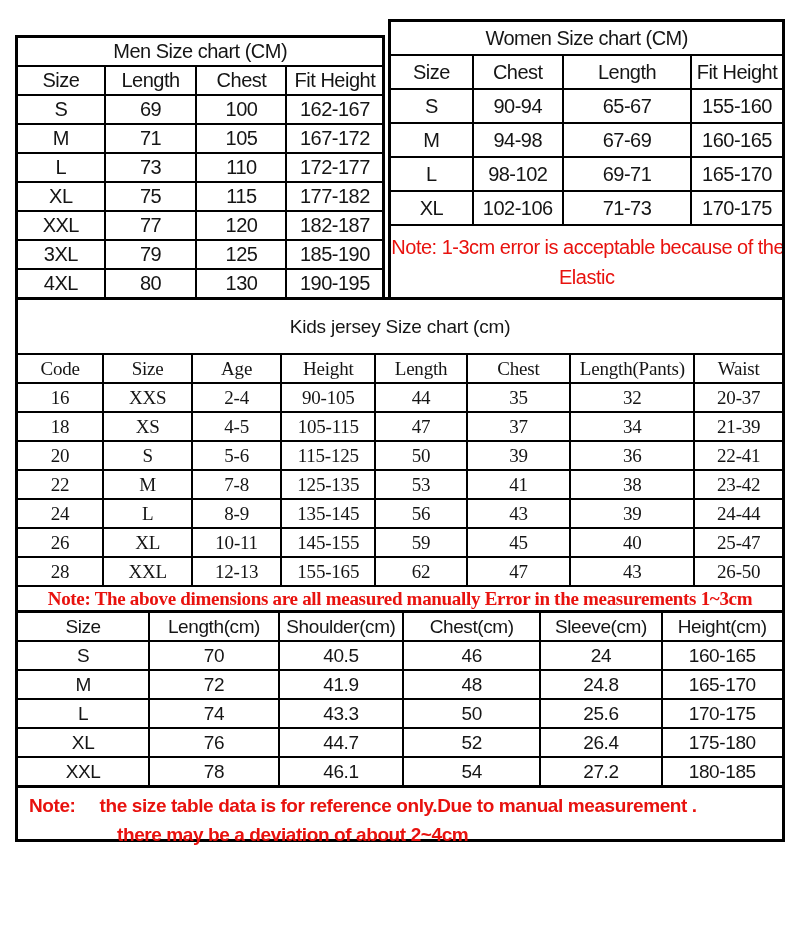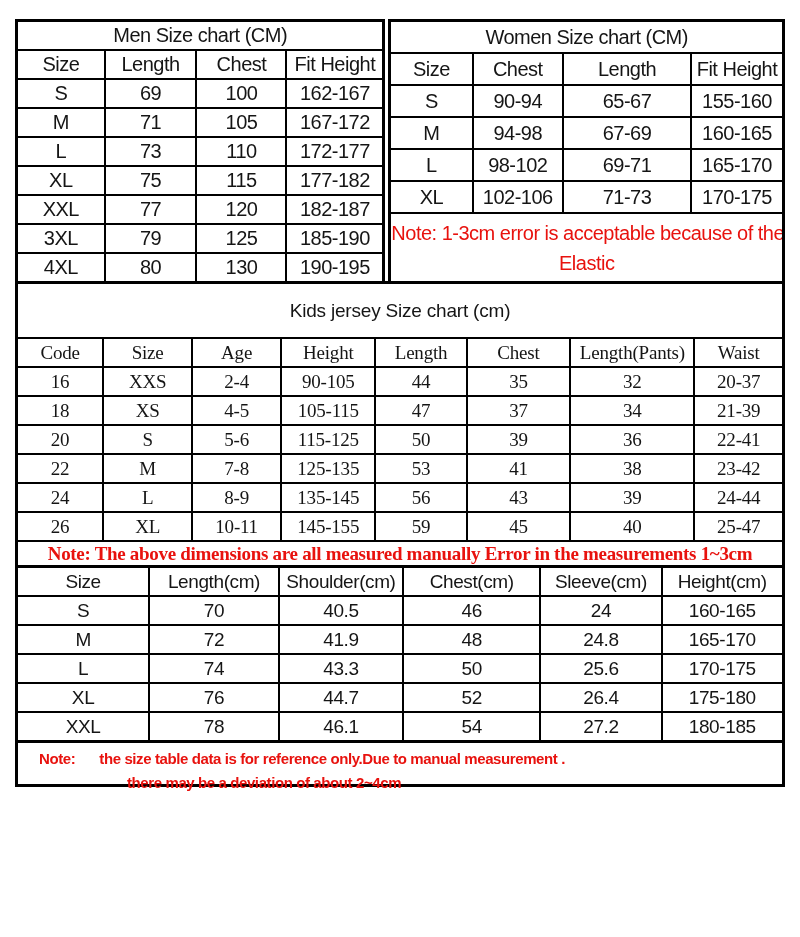--- a/index.html
+++ b/index.html
@@ -1,36 +1,36 @@
 <!DOCTYPE html>
 <html><head>
 <meta charset="utf-8">
 <style>
   html,body{margin:0;padding:0;background:#ffffff;}
   body{width:800px;height:937px;position:relative;font-family:"Liberation Sans",sans-serif;color:#151515;}
   .sheet{position:absolute;left:15px;top:19px;width:770px;}
   table.tbl{border-collapse:collapse;table-layout:fixed;border:3px solid #000;}
   .tbl td,.tbl th{border:2px solid #000;text-align:center;vertical-align:middle;padding:0;font-weight:normal;white-space:nowrap;overflow:hidden;}
   .top-row{display:flex;align-items:stretch;}
-  .men{width:380px;}
+  .men{width:380px;margin-top:16px;}
   .women{width:407px;margin-left:3px;padding-left:30px;}
   .kids,.player{width:770px;margin-top:-3px;}
   .title-td{height:52px;font-size:32px;font-weight:700;letter-spacing:-1px;font-family:"Liberation Sans",sans-serif;}
   .hdr th{height:27px;font-size:20px;letter-spacing:-0.5px;}
   .men td,.women td{height:27px;font-size:20px;letter-spacing:-0.5px;}
   .serif th,.serif td{font-family:"Liberation Serif",serif;font-size:19px;height:27px;letter-spacing:-0.2px;}
   .kids .title-td,.player .title-td{font-family:"Liberation Sans",sans-serif;margin-left:24px;}
   .kids .title-td{height:53px;}
   .player .title-td{height:54px;}
   .player th,.player td{font-family:"Liberation Sans",sans-serif;font-size:19px;height:27px;letter-spacing:-0.4px;}
   .note-cell{height:87px;font-weight:700;font-size:19px;letter-spacing:-0.5px;line-height:30px;}
   .red{color:#e8120e;}
   .kids-note td{height:23px;font-weight:700;font-size:19px;letter-spacing:-0.3px;font-family:"Liberation Serif",serif;margin-top:24px;}
-  .footer-note{border:3px solid #000;border-top:none;height:44px;box-sizing:border-box;
-    font-weight:700;font-size:15px;padding:7px 0 0 21px;letter-spacing:-0.4px;}
+  .footer-note{border:3px solid #000;border-top:none;height:54px;box-sizing:border-box;
+    font-weight:700;font-size:19px;padding:7px 0 0 11px;letter-spacing:-0.4px;}
   .fn1 .fn-text{margin-left:24px;}
   .fn2{margin-left:88px;margin-top:7px;}
 </style>
 </head>
 <body>
 
 <div class="sheet">
 
   <div class="top-row">
 
@@ -234,20 +234,30 @@
         <tr>
           <td>26</td>
           <td>XL</td>
           <td>10-11</td>
           <td>145-155</td>
           <td>59</td>
           <td>45</td>
           <td>40</td>
           <td>25-47</td>
         </tr>
+        <tr>
+          <td>28</td>
+          <td>XXL</td>
+          <td>12-13</td>
+          <td>155-165</td>
+          <td>62</td>
+          <td>47</td>
+          <td>43</td>
+          <td>26-50</td>
+        </tr>
       </tbody>
     <tbody>
       <tr class="kids-note">
         <td class="red" colspan="8">Note: The above dimensions are all measured manually Error in the measurements 1~3cm</td>
       </tr>
     </tbody>
   </table>
 
   <table class="tbl player">
     <colgroup>

